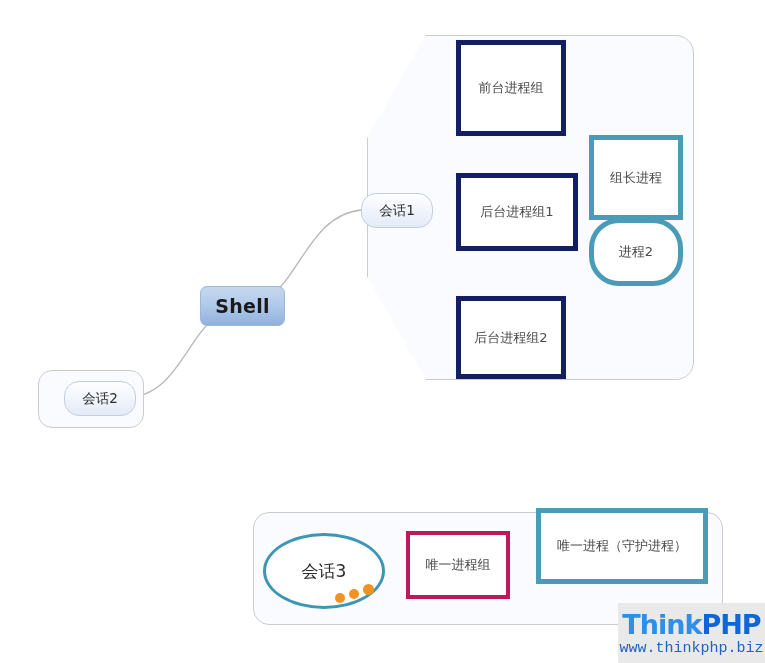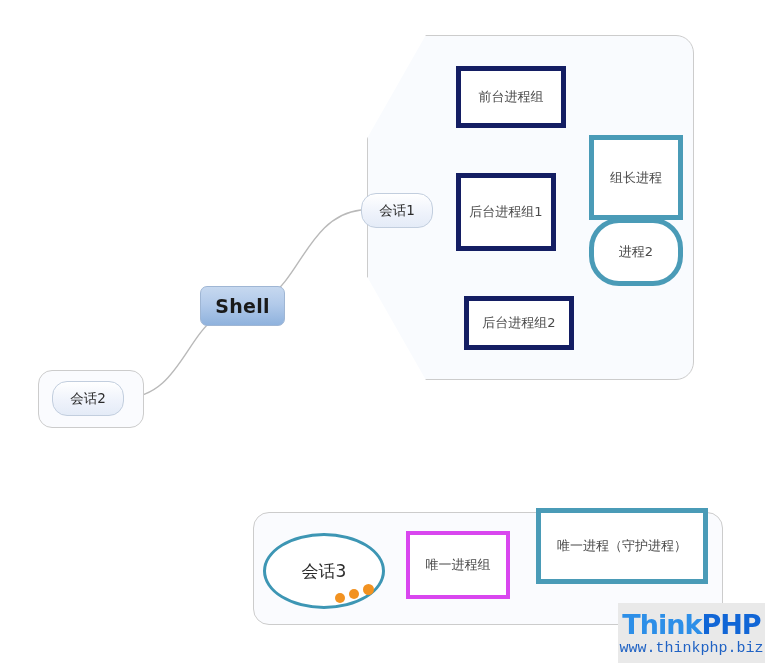--- a/index.html
+++ b/index.html
@@ -96,21 +96,21 @@
     color: #2b2b2b;
     text-align: center;
   }
   #node-session1 {
     left: 361px;
     top: 193px;
     width: 72px;
     height: 35px;
   }
   #node-session2 {
-    left: 52px;
+    left: 64px;
     top: 381px;
     width: 72px;
     height: 35px;
   }
 
   
   #node-session3 {
     position: absolute;
     left: 263px;
     top: 533px;
@@ -140,25 +140,25 @@
     display: flex;
     align-items: center;
     justify-content: center;
     font-size: 13px;
     color: #4b4b4b;
     text-align: center;
     line-height: 1.2;
   }
   .box-navy { border: 5px solid #141e63; }
   .box-teal { border: 5px solid #4a9bb7; }
-  .box-gray { border: 4px solid #d946ef; }
-
-  #box-fg-group   { left: 456px; top: 66px;  width: 110px; height: 62px; }
-  #box-bg-group1  { left: 456px; top: 173px; width: 100px; height: 78px; }
-  #box-bg-group2  { left: 456px; top: 296px; width: 110px; height: 54px; margin-left: 8px; }
+  .box-gray { border: 4px solid #be185d; }
+
+  #box-fg-group   { left: 456px; top: 40px;  width: 110px; height: 96px; }
+  #box-bg-group1  { left: 456px; top: 173px; width: 122px; height: 78px; }
+  #box-bg-group2  { left: 456px; top: 296px; width: 110px; height: 83px; }
   #box-leader     { left: 589px; top: 135px; width: 94px;  height: 85px; }
   #box-process2   { left: 589px; top: 218px; width: 94px;  height: 68px; border-radius: 30px; }
   #box-only-group { left: 406px; top: 531px; width: 104px; height: 68px; }
   #box-only-proc  { left: 536px; top: 508px; width: 172px; height: 76px; }
 
   
   #watermark {
     position: absolute;
     left: 618px;
     top: 603px;

